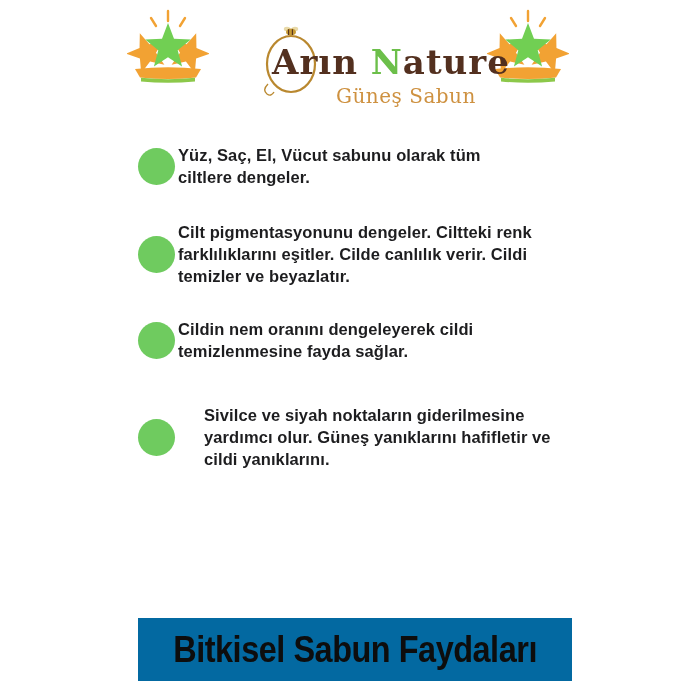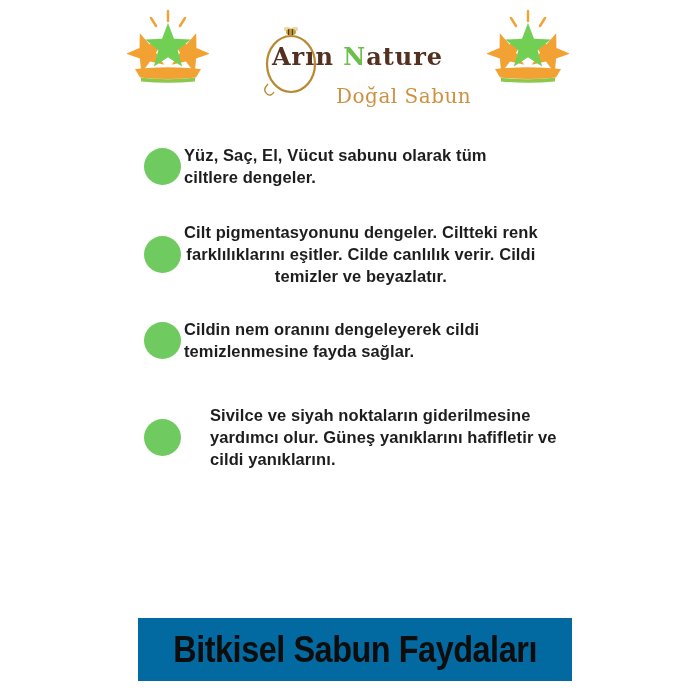--- a/index.html
+++ b/index.html
@@ -8,36 +8,36 @@
     font-family:"Liberation Sans",sans-serif;
   }
   
   .star-badge{position:absolute;top:8px;width:82px;height:76px;}
   .star-badge.left{left:127px;}
   .star-badge.right{left:487px;}
   .logo-mark{position:absolute;left:262px;top:20px;width:58px;height:76px;}
   .brand-line{
     position:absolute;left:272px;top:42px;white-space:nowrap;
     font-family:"DejaVu Serif","Liberation Serif",serif;
-    font-weight:bold;font-size:24px;letter-spacing:1px;color:#53301f;
+    font-weight:bold;font-size:34px;letter-spacing:1px;color:#53301f;
   }
   .brand-line .nature-n{color:#6cbf4a;}
   .brand-sub{
     position:absolute;left:336px;top:84px;white-space:nowrap;
     font-family:"DejaVu Serif","Liberation Serif",serif;
     font-size:20px;color:#ce9140;letter-spacing:0.5px;
   }
   
-  .benefit{position:absolute;left:144px;display:flex;align-items:center;}
+  .benefit{position:absolute;left:138px;display:flex;align-items:center;}
   .dot{width:37px;height:37px;border-radius:50%;background:#6fcb5f;flex:0 0 auto;margin-right:3px;}
   .blines .line{
     font-size:16.5px;line-height:22px;font-weight:bold;color:#1d1d1f;
     white-space:nowrap;letter-spacing:0.1px;
   }
-  .b1{top:144px;} .b2{top:221px;text-align:center;} .b3{top:318px;} .b4{top:404px;gap:26px;} .b5{top:512px;}
+  .b1{top:144px;} .b2{top:221px;} .b3{top:318px;} .b4{top:404px;gap:26px;} .b5{top:512px;}
   
   .banner{
     position:absolute;left:138px;top:618px;width:434px;height:63px;
     background:#0369a1;display:flex;align-items:center;justify-content:center;
   }
   .banner span{
     font-size:36px;font-weight:bold;color:#0d0d0d;white-space:nowrap;
     transform:scaleX(0.90);transform-origin:center;letter-spacing:-0.5px;
   }
 </style>
@@ -78,21 +78,21 @@
       <path d="M6,64 q-6,6 -1,10 q4,3 7,-2" fill="none" stroke="#b9882f" stroke-width="1.4"></path>
       <g>
         <ellipse cx="25" cy="9" rx="3.2" ry="2.2" fill="#e8d9a8"></ellipse>
         <ellipse cx="33" cy="9" rx="3.2" ry="2.2" fill="#e8d9a8"></ellipse>
         <ellipse cx="29" cy="12" rx="5" ry="3.6" fill="#c79a33"></ellipse>
         <line x1="26.6" y1="9.3" x2="26.6" y2="15" stroke="#53301f" stroke-width="1.1"></line>
         <line x1="30.4" y1="9.3" x2="30.4" y2="15" stroke="#53301f" stroke-width="1.1"></line>
       </g>
     </svg>
     <div class="brand-line"><span>Arın</span> <span class="nature-n">N</span><span>ature</span></div>
-    <div class="brand-sub">Doğal Sabun</div>
+    <div class="brand-sub">Güneş Sabun</div>
   </div>
 
   <div class="benefit b1">
     <span class="dot"></span>
     <div class="blines">
       <div class="line">Yüz, Saç, El, Vücut sabunu olarak tüm</div>
       <div class="line">ciltlere dengeler.</div>
     </div>
   </div>
 

